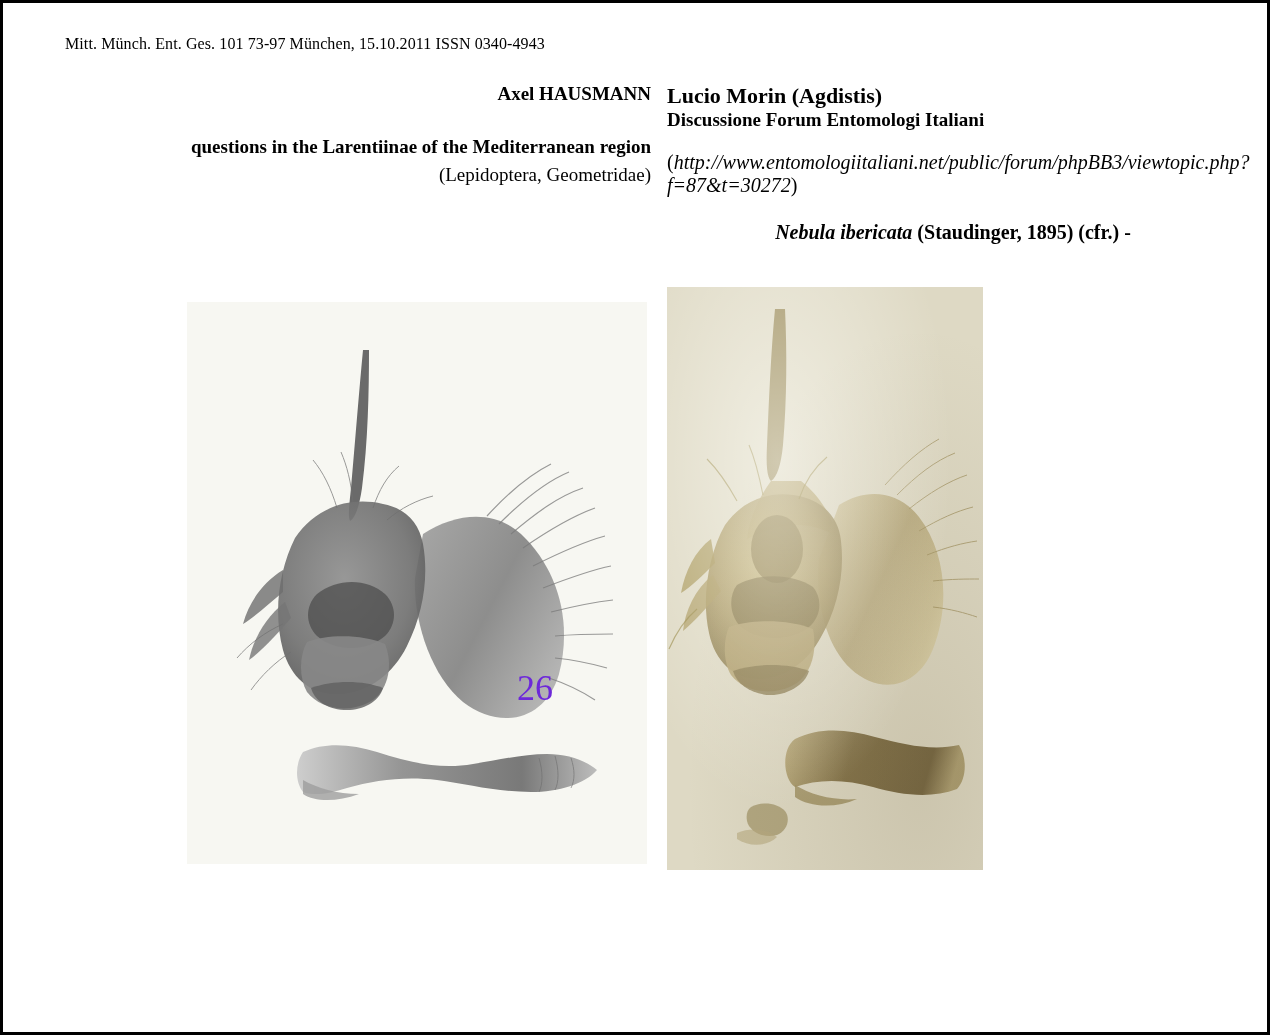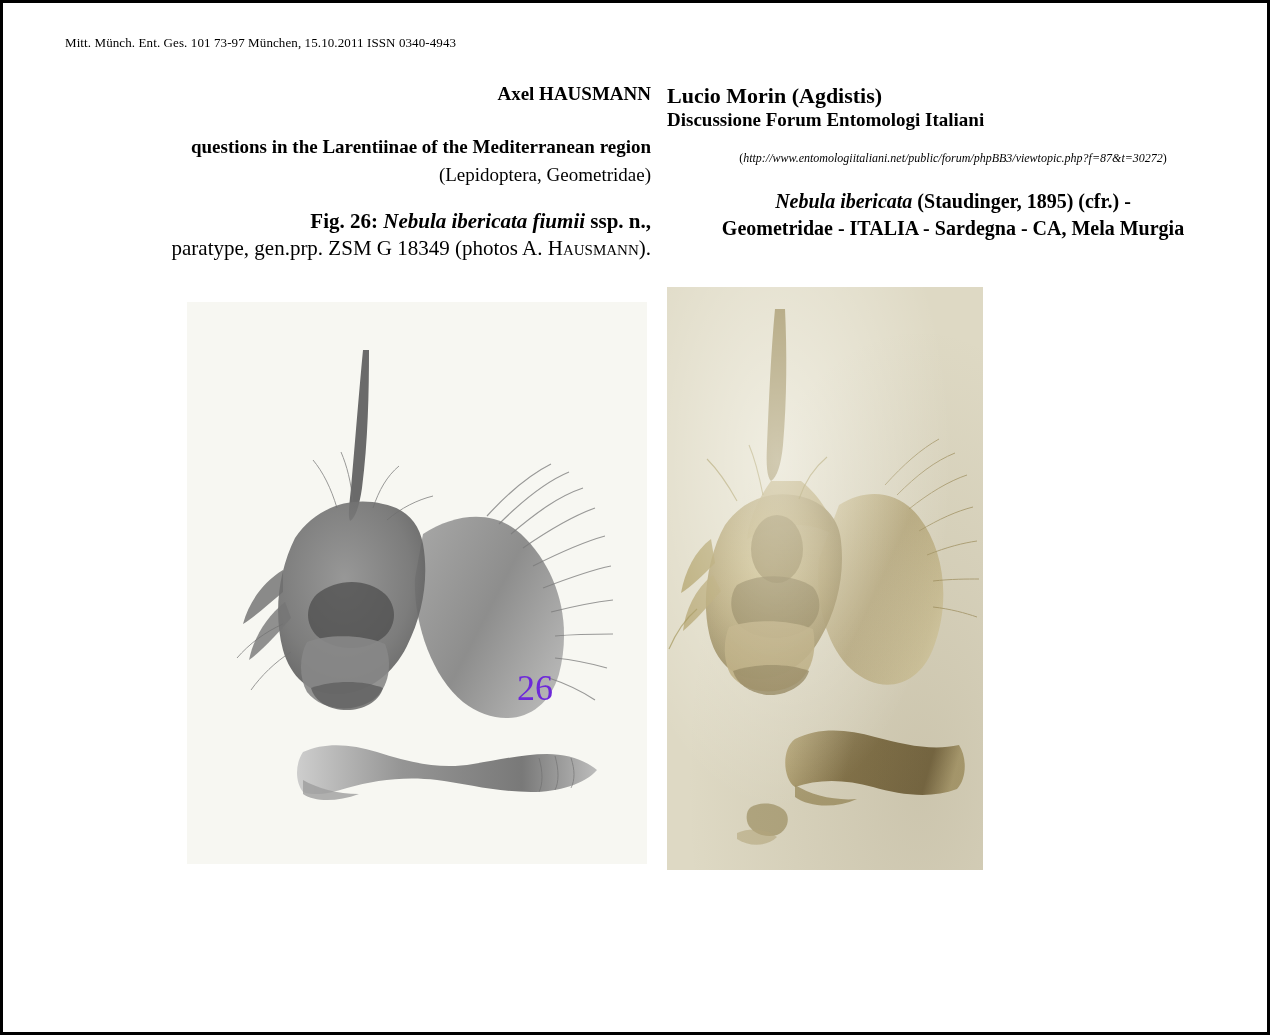--- a/index.html
+++ b/index.html
@@ -19,21 +19,21 @@
     width: 1270px;
     height: 1035px;
     box-sizing: border-box;
     border: 3px solid #000000;
     background: #ffffff;
   }
   .journal-line {
     position: absolute;
     left: 62px;
     top: 32px;
-    font-size: 13px;
+    font-size: 16px;
     letter-spacing: 0.1px;
   }
 
   
   .left-col {
     position: absolute;
     left: 60px;
     top: 80px;
     width: 588px;
     text-align: right;
@@ -85,23 +85,22 @@
   .r-author {
     font-weight: bold;
     font-size: 22px;
   }
   .r-forum {
     font-weight: bold;
     font-size: 19px;
   }
   .r-url {
     font-style: italic;
-    font-size: 12px;
+    font-size: 20px;
     margin-top: 20px;
-    text-align: center;
   }
   .r-url .paren { font-style: normal; }
   .r-taxon {
     margin-top: 22px;
     font-size: 20px;
     font-weight: bold;
     line-height: 1.35;
     text-align: center;
   }
   .r-taxon .it { font-style: italic; }
@@ -160,35 +159,28 @@
 
   <div class="journal-line">Mitt. Münch. Ent. Ges. 101 73-97 München, 15.10.2011 ISSN 0340-4943</div>
 
   <div class="left-col">
     <div class="author"><span>Axel </span><span class="smallcaps">HAUSMANN</span></div>
     <div class="title">
       <br>
       <span>questions in the Larentiinae of the Mediterranean region</span>
     </div>
     <div class="subtitle">(Lepidoptera, Geometridae)</div>
-    <div class="figcaption">
-      <span class="figno">Fig. 26:</span>
-      <span class="taxon">Nebula ibericata fiumii</span>
-      <span class="rank">ssp. n.,</span><br>
-      <span>paratype, gen.prp. ZSM G 18349 (photos A. </span><span class="sc">Hausmann</span><span>).</span>
-    </div>
   </div>
 
   <div class="right-col">
     <div class="r-author">Lucio Morin (Agdistis)</div>
     <div class="r-forum">Discussione Forum Entomologi Italiani</div>
     <div class="r-url"><span class="paren">(</span><span>http://www.entomologiitaliani.net/public/forum/phpBB3/viewtopic.php?f=87&amp;t=30272</span><span class="paren">)</span></div>
     <div class="r-taxon">
       <span class="it">Nebula ibericata </span><span>(Staudinger, 1895) (cfr.) -</span><br>
-      <span>Geometridae  - ITALIA - Sardegna - CA, Mela Murgia</span>
     </div>
   </div>
 
   <div class="plate-left">
     <svg class="specimen" width="460" height="562" viewBox="0 0 460 562">
       <defs>
         <radialGradient id="bwBody" cx="45%" cy="40%" r="65%">
           <stop offset="0%" stop-color="#8d8d8d"></stop>
           <stop offset="70%" stop-color="#6f6f6f"></stop>
           <stop offset="100%" stop-color="#5a5a5a"></stop>

